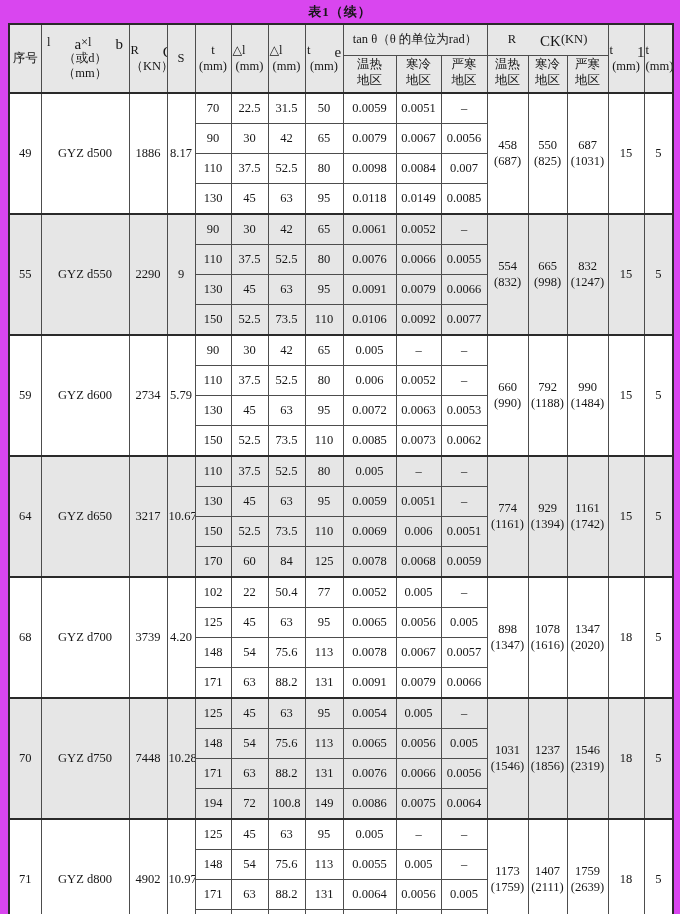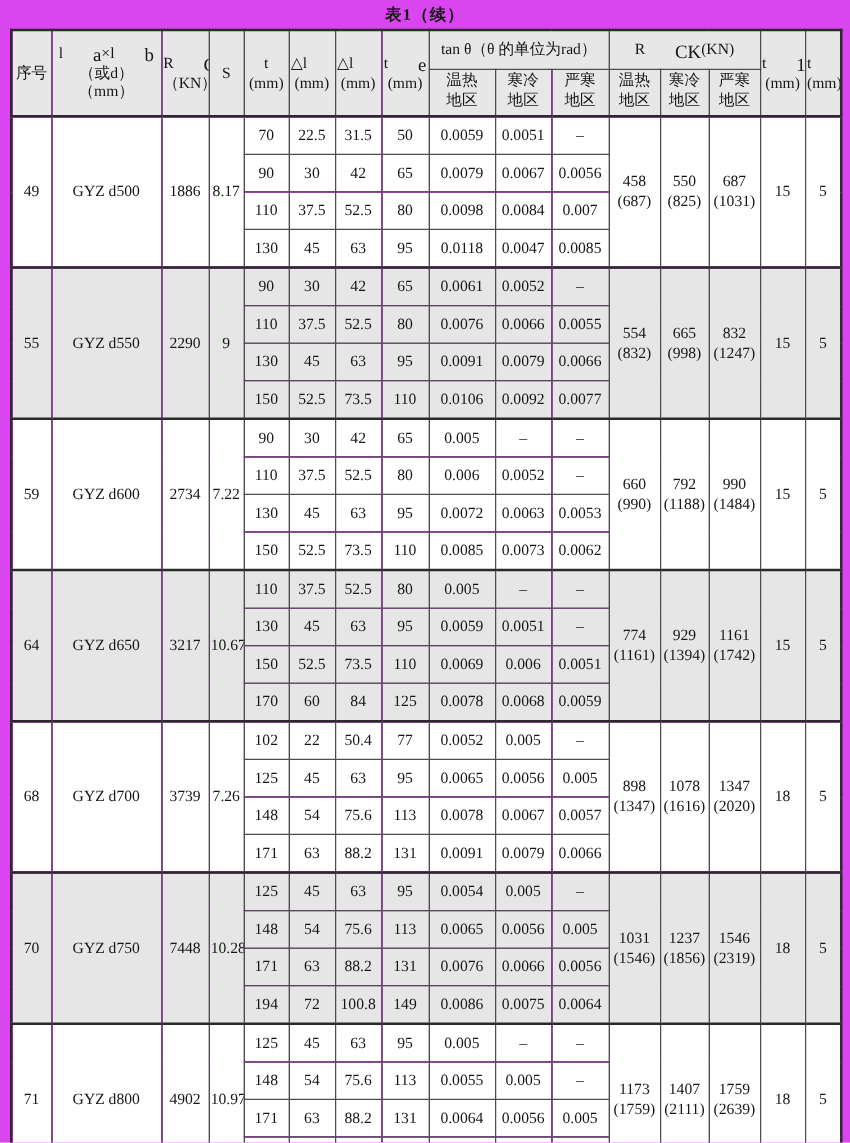--- a/index.html
+++ b/index.html
@@ -143,21 +143,21 @@
           <td>0.0098</td>
           <td>0.0084</td>
           <td>0.007</td>
         </tr>
         <tr>
           <td>130</td>
           <td>45</td>
           <td>63</td>
           <td>95</td>
           <td>0.0118</td>
-          <td>0.0047</td>
+          <td>0.0149</td>
           <td>0.0085</td>
         </tr>
         <tr class="shaded block-first">
           <td rowspan="4">55</td>
           <td rowspan="4">GYZ d550</td>
           <td rowspan="4">2290</td>
           <td rowspan="4">9</td>
           <td>90</td>
           <td>30</td>
           <td>42</td>
@@ -195,21 +195,21 @@
           <td>73.5</td>
           <td>110</td>
           <td>0.0106</td>
           <td>0.0092</td>
           <td>0.0077</td>
         </tr>
         <tr class="block-first">
           <td rowspan="4">59</td>
           <td rowspan="4">GYZ d600</td>
           <td rowspan="4">2734</td>
-          <td rowspan="4">7.22</td>
+          <td rowspan="4">5.79</td>
           <td>90</td>
           <td>30</td>
           <td>42</td>
           <td>65</td>
           <td>0.005</td>
           <td>–</td>
           <td>–</td>
           <td rowspan="4">660<br>(990)</td>
           <td rowspan="4">792<br>(1188)</td>
           <td rowspan="4">990<br>(1484)</td>
@@ -285,21 +285,21 @@
           <td>84</td>
           <td>125</td>
           <td>0.0078</td>
           <td>0.0068</td>
           <td>0.0059</td>
         </tr>
         <tr class="block-first">
           <td rowspan="4">68</td>
           <td rowspan="4">GYZ d700</td>
           <td rowspan="4">3739</td>
-          <td rowspan="4">7.26</td>
+          <td rowspan="4">4.20</td>
           <td>102</td>
           <td>22</td>
           <td>50.4</td>
           <td>77</td>
           <td>0.0052</td>
           <td>0.005</td>
           <td>–</td>
           <td rowspan="4">898<br>(1347)</td>
           <td rowspan="4">1078<br>(1616)</td>
           <td rowspan="4">1347<br>(2020)</td>

